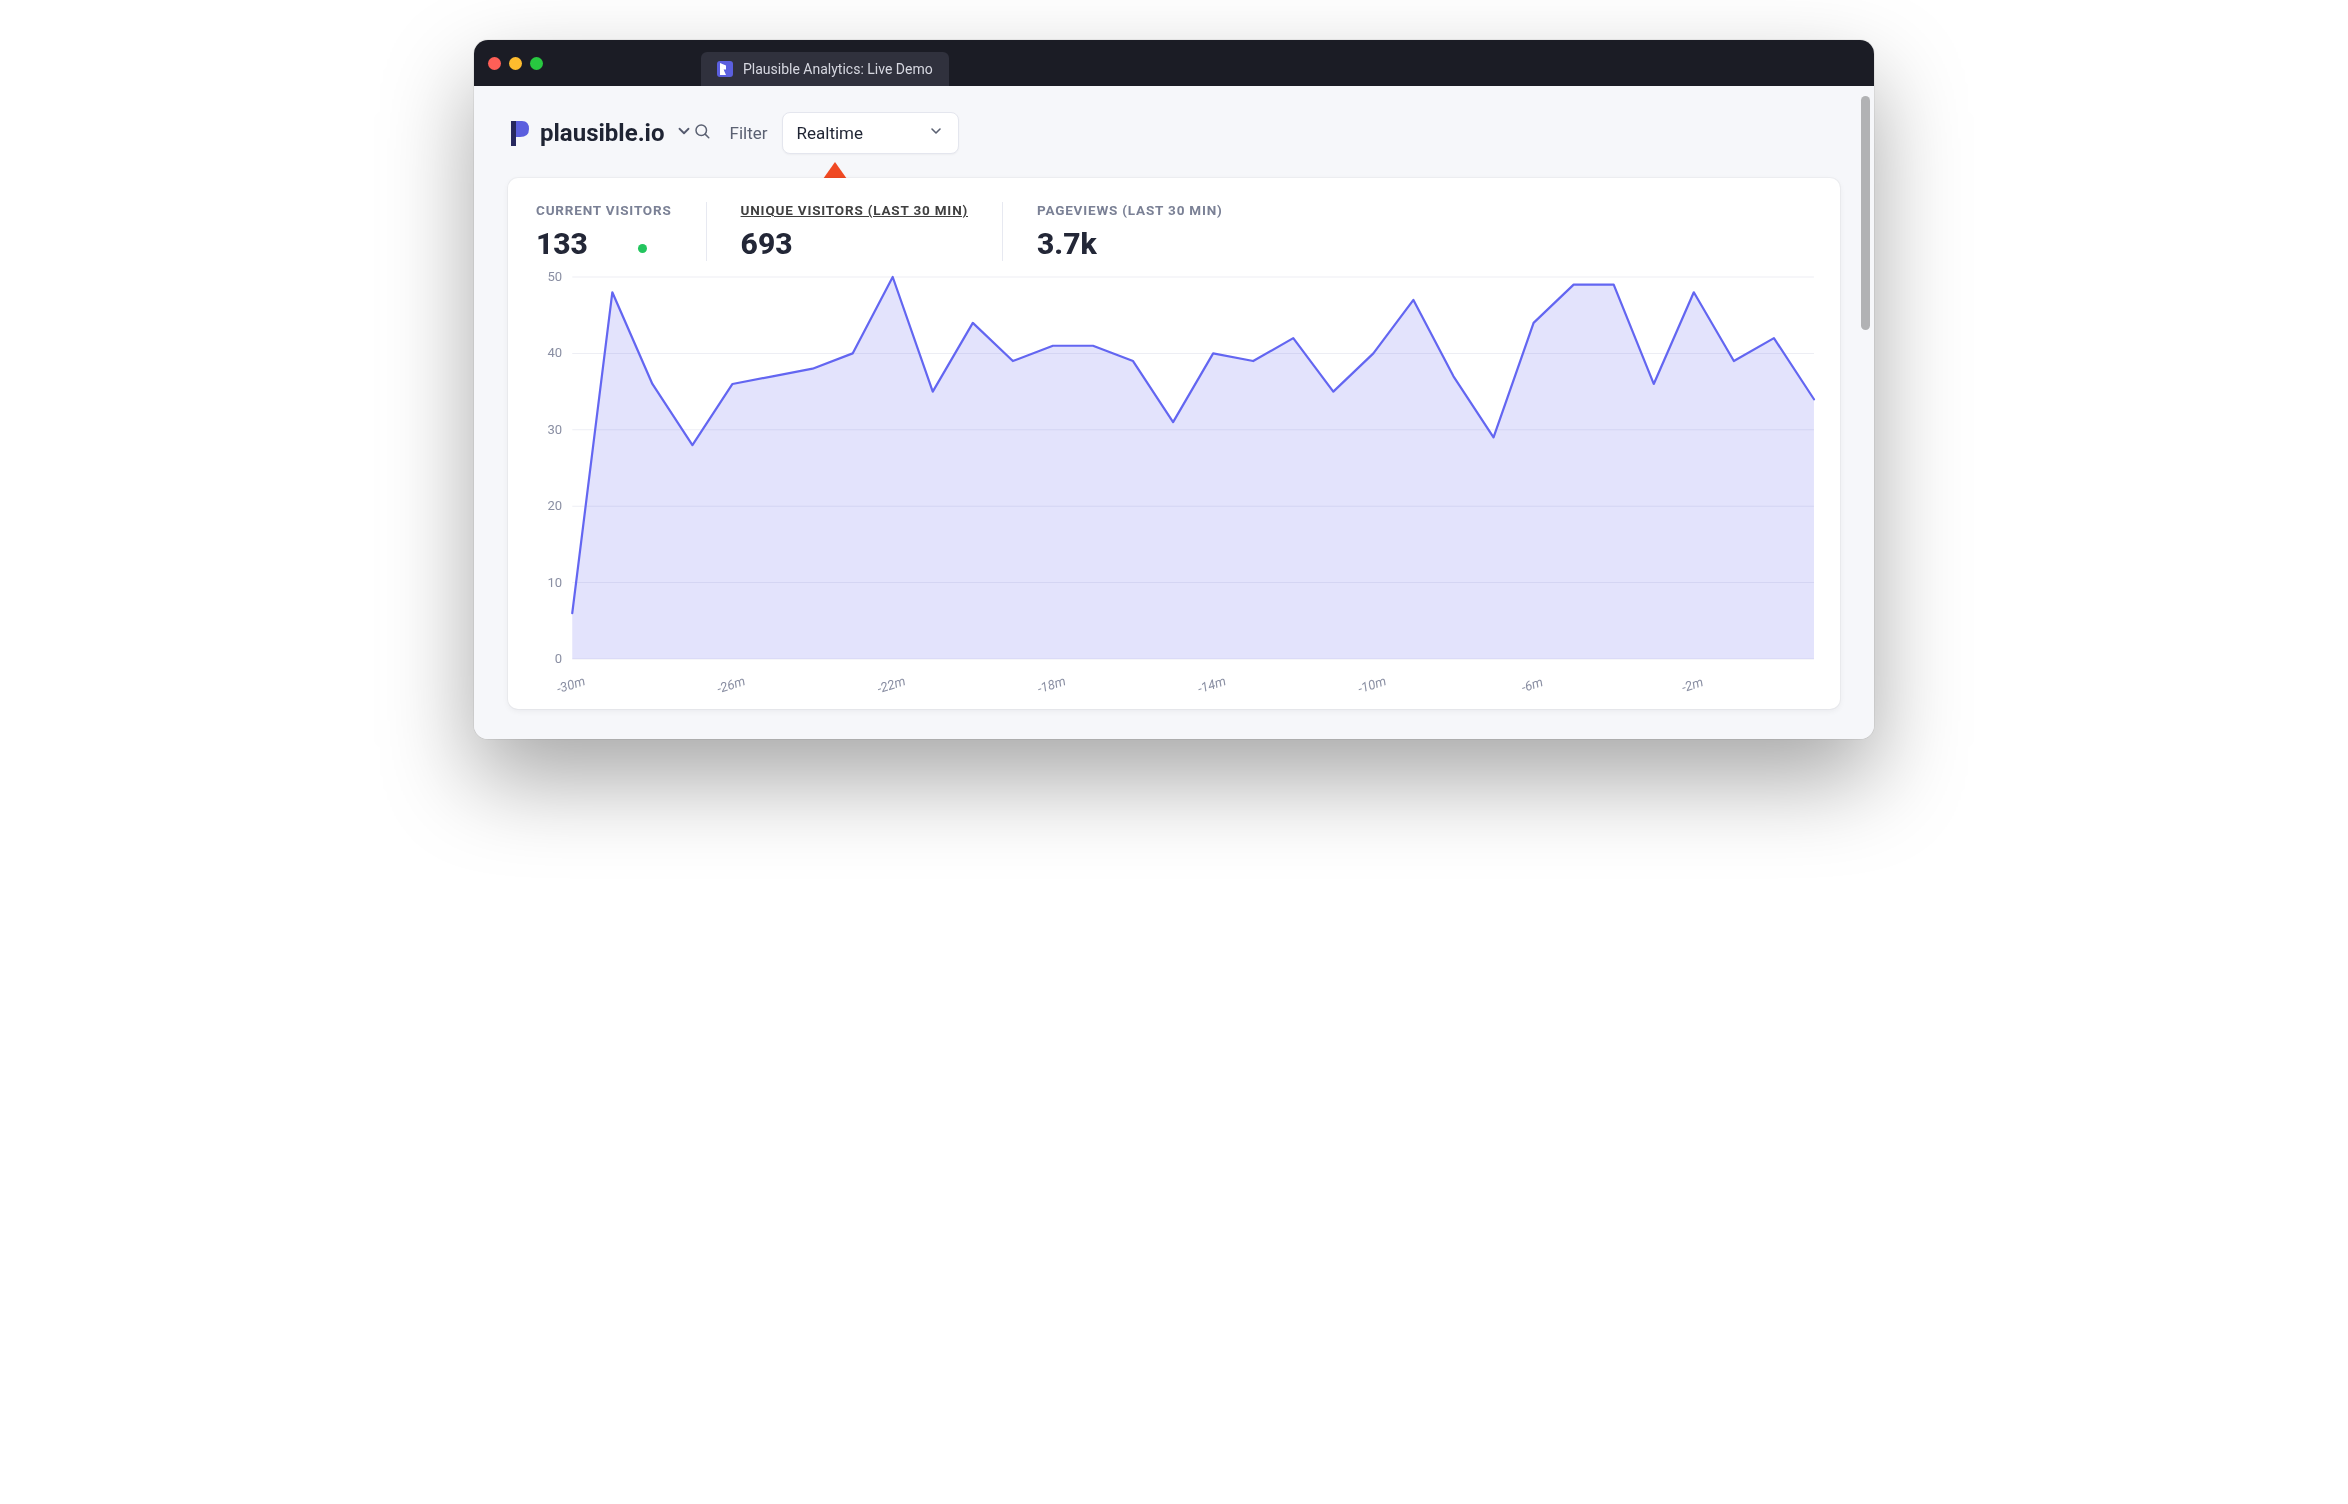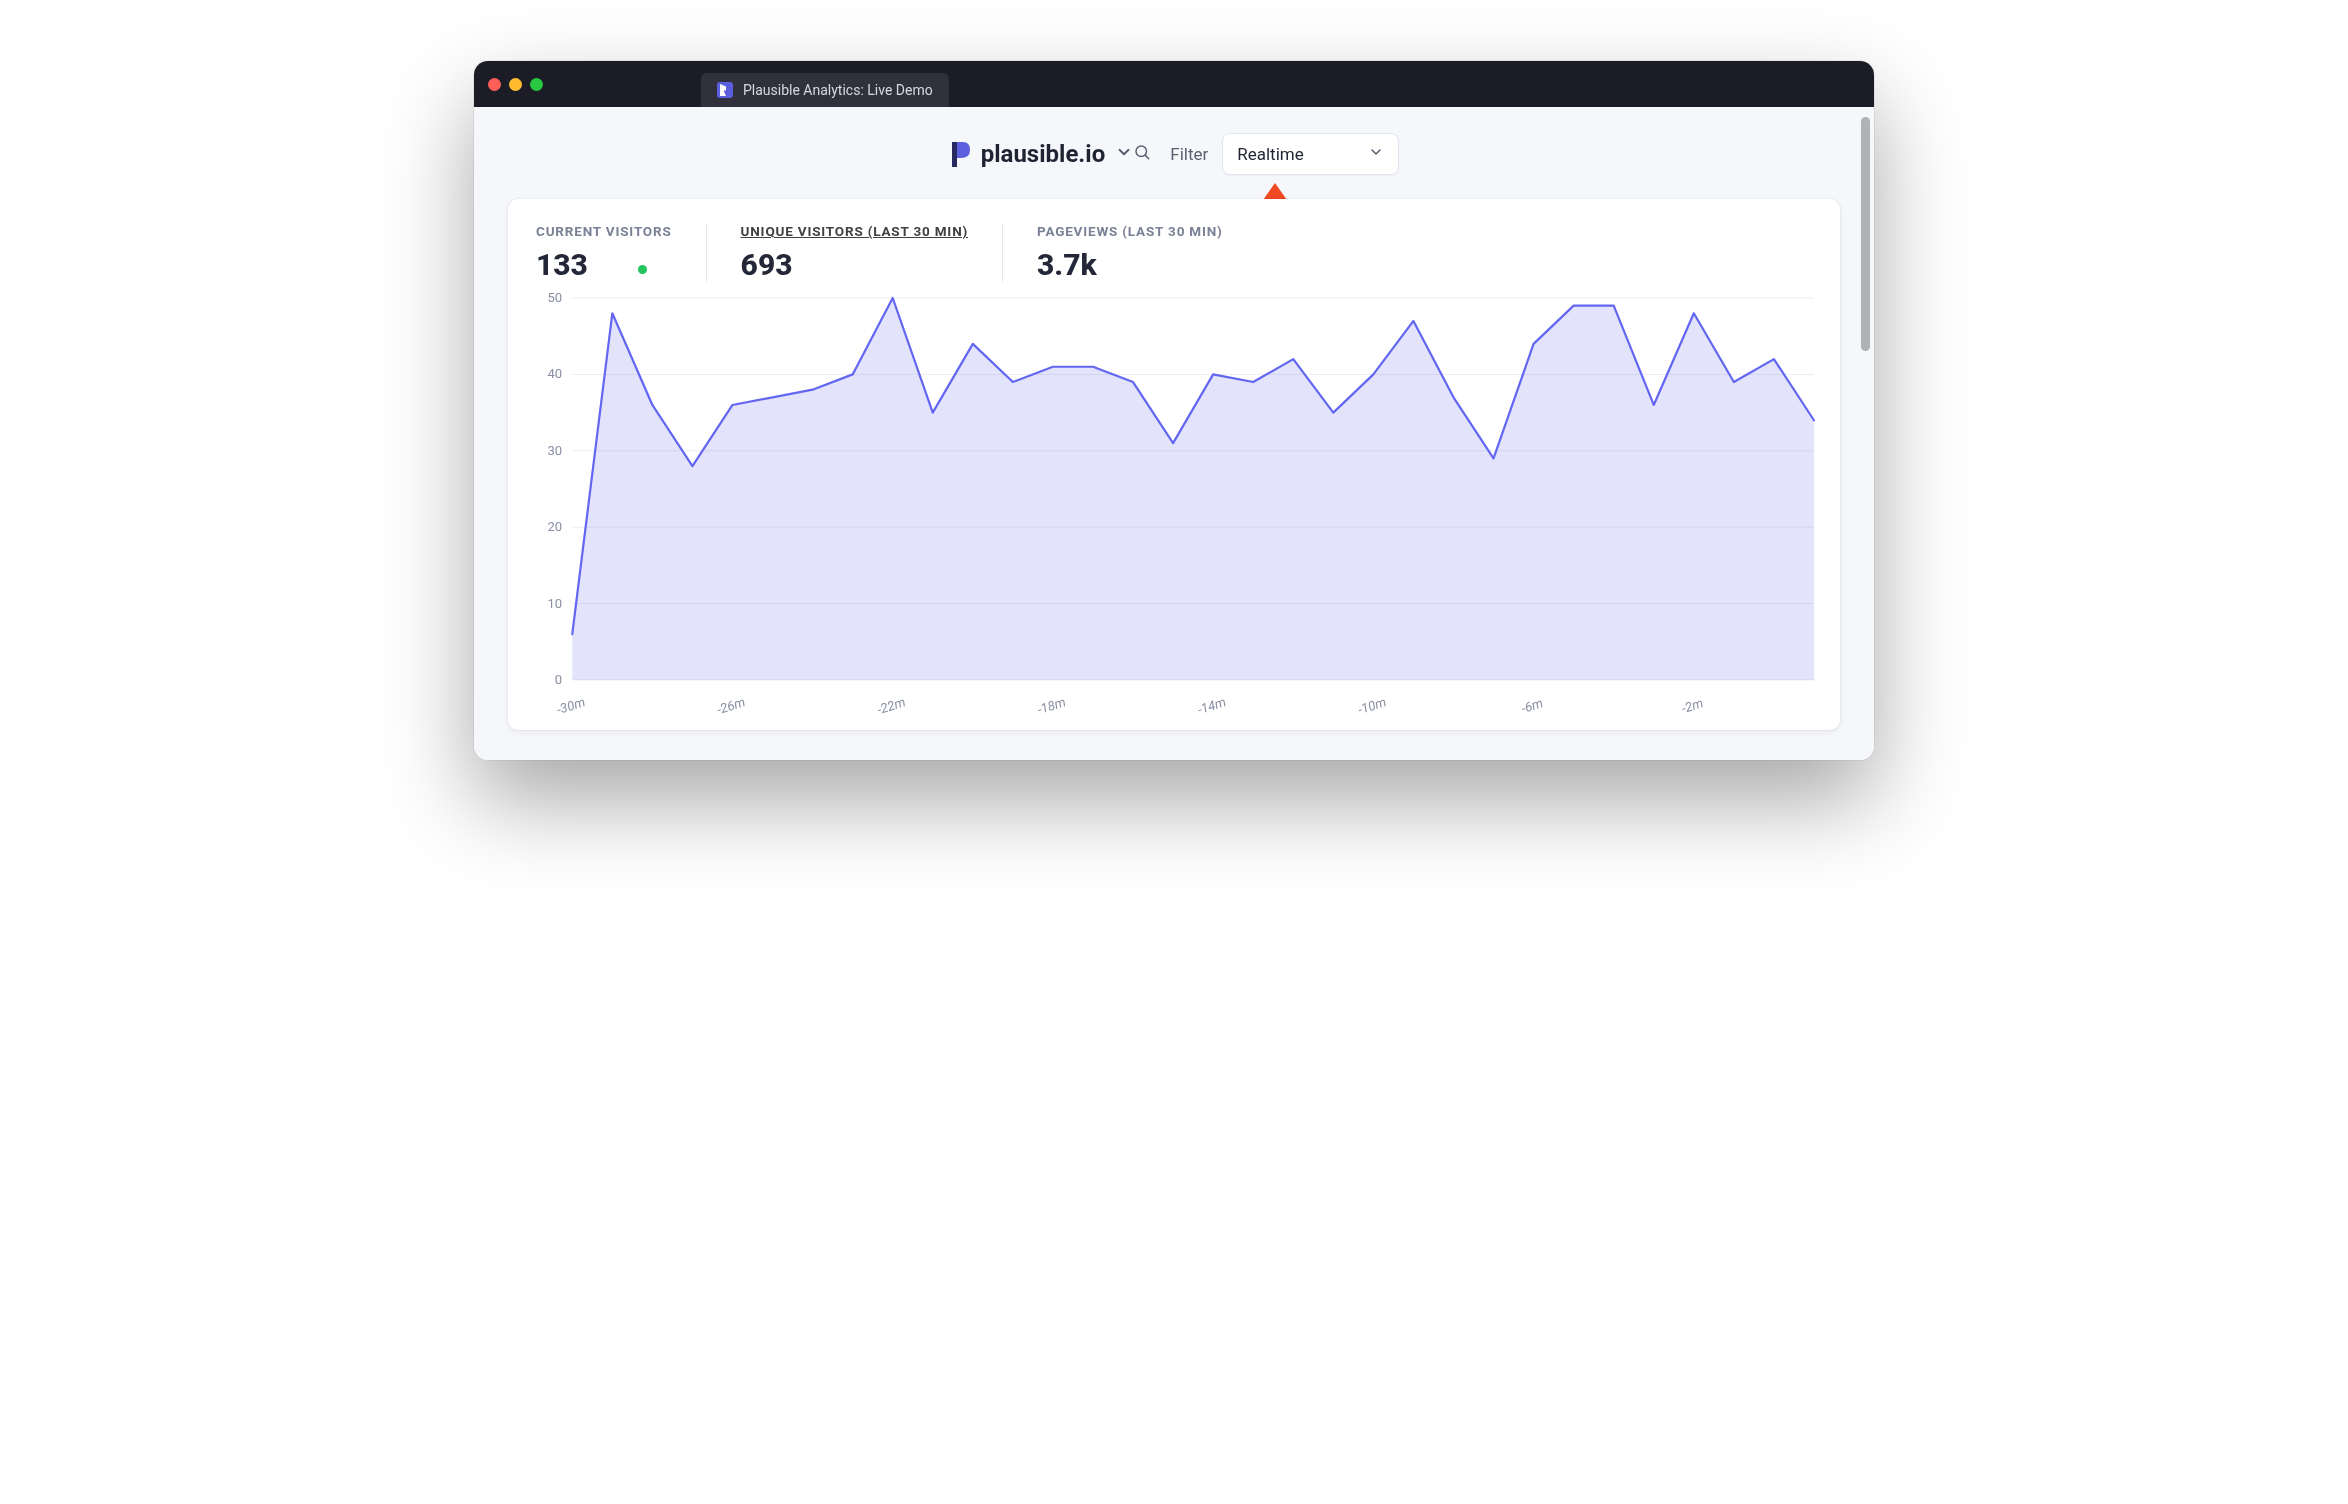--- a/index.html
+++ b/index.html
@@ -12,21 +12,20 @@
     align-items: flex-start;
     justify-content: center;
   }
   .frame {
     width: 1400px;
     border-radius: 14px;
     overflow: hidden;
     box-shadow: 0 40px 90px rgba(0,0,0,.35), 0 0 0 1px rgba(0,0,0,.05);
     background: #f6f7fa;
     position: relative;
-    margin-top: 21px;
   }
   .titlebar {
     height: 46px;
     background: #1b1c25;
     display: flex;
     align-items: center;
     padding: 0 14px;
     gap: 8px;
   }
   .traffic { display:flex; gap:8px; align-items:center; margin-right: 150px;}
@@ -42,21 +41,21 @@
   }
   .tab .favicon {
     width:16px; height:16px; background:#5b5fde; border-radius:3px;
     position:relative;
   }
   .tab .favicon::after{
     content:""; position:absolute; left:3px; top:2px; width:6px; height:12px;
     background:#fff; clip-path: polygon(0 0, 100% 20%, 100% 55%, 60% 55%, 100% 100%, 0 100%);
   }
   .content { background:#f6f7fa; padding: 26px 34px 30px 34px; }
-  .topbar { display:flex; align-items:center; justify-content:center; margin-bottom: 24px; }
+  .topbar { display:flex; align-items:center; justify-content:flex-start; margin-bottom: 24px; }
   .site-picker { display:flex; align-items:center; gap:10px; }
   .plogo { width:22px; height:28px; position:relative; }
   .plogo svg { width:100%; height:100%; }
   .site-name { font-size: 24px; font-weight:700; color:#1f2433; }
   .chev { color:#555a6e; }
   .right-controls { display:flex; align-items:center; gap:14px; position:relative;}
   .filter { display:flex; align-items:center; gap:19px; color:#5b6172; font-size:17px; cursor:pointer;}
   .range-select {
     display:flex; align-items:center; justify-content:space-between;
     background:#fff; border:1px solid #e4e6ee; border-radius:8px;

